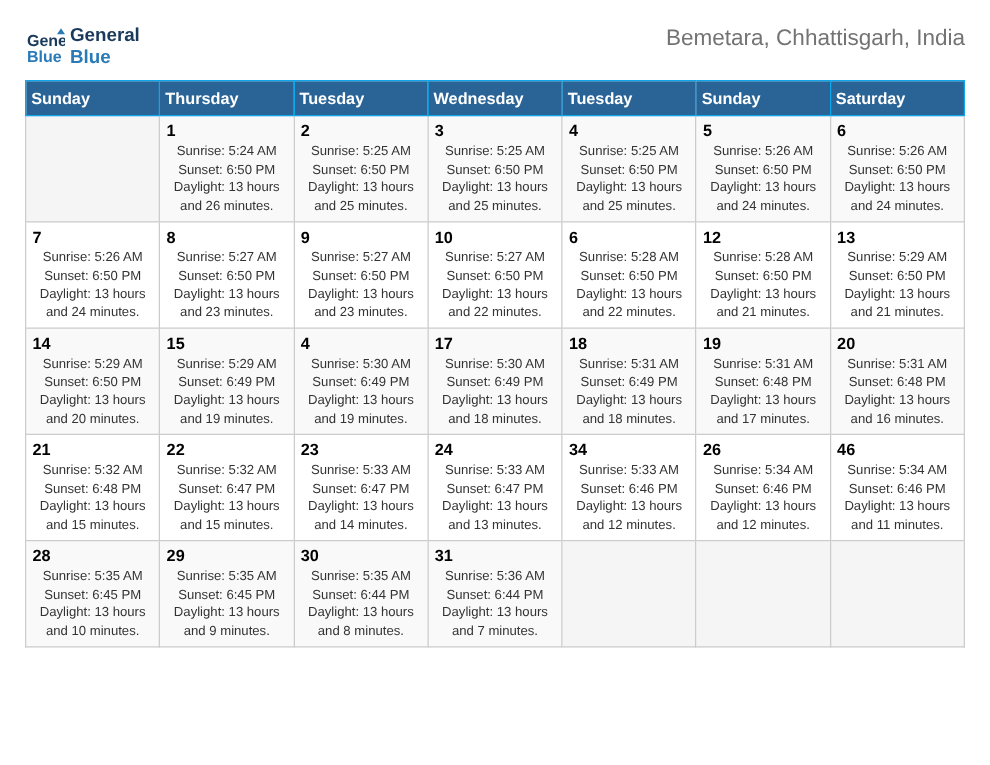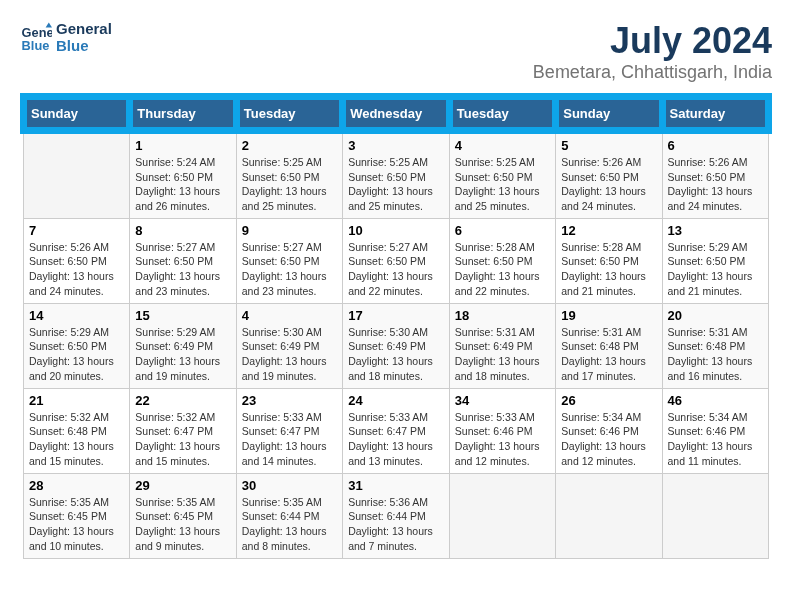--- a/index.html
+++ b/index.html
@@ -43,21 +43,21 @@
       border-collapse: collapse;
       font-size: 11px;
     }
     .calendar thead tr th {
       background-color: #2a6496;
       color: #fff;
       padding: 6px 4px;
       text-align: left;
       font-size: 13px;
       font-weight: bold;
-      border: 7px solid #0ea5e9;
+      border: 1px solid #0ea5e9;
     }
     .calendar tbody tr td {
       border: 1px solid #ccc;
       vertical-align: top;
       padding: 4px 5px;
       width: 107px;
       min-height: 80px;
       height: 85px;
       background: #fff;
     }
@@ -67,20 +67,21 @@
     .day-number {
       font-weight: bold;
       font-size: 13px;
       color: #000;
       margin-bottom: 2px;
     }
     .day-info {
       color: #333;
       font-size: 10.5px;
       line-height: 1.4;
+      text-align: center;
     }
     .empty-cell {
       background: #f5f5f5 !important;
     }
   </style>
 </head>
 <body>
 
 <div class="header-area">
   <div class="logo">
@@ -88,21 +89,20 @@
       <text x="2" y="20" font-size="16" font-weight="bold" fill="#1a3a5c">General</text>
       <text x="2" y="36" font-size="16" font-weight="bold" fill="#2a7ab8">Blue</text>
       <polygon points="32,8 40,8 36,2" fill="#2a7ab8"></polygon>
     </svg>
     <div>
       <div style="font-size:15px;font-weight:bold;color:#1a3a5c;">General</div>
       <div style="font-size:15px;font-weight:bold;color:#2a7ab8;">Blue</div>
     </div>
   </div>
   <div class="title-area">
-    <div class="main-title">July 2024</div>
     <div class="sub-title">Bemetara, Chhattisgarh, India</div>
   </div>
 </div>
 
 <table class="calendar">
   <thead>
     <tr>
     <th>Sunday</th>
         <th>Thursday</th>
         <th>Tuesday</th>

